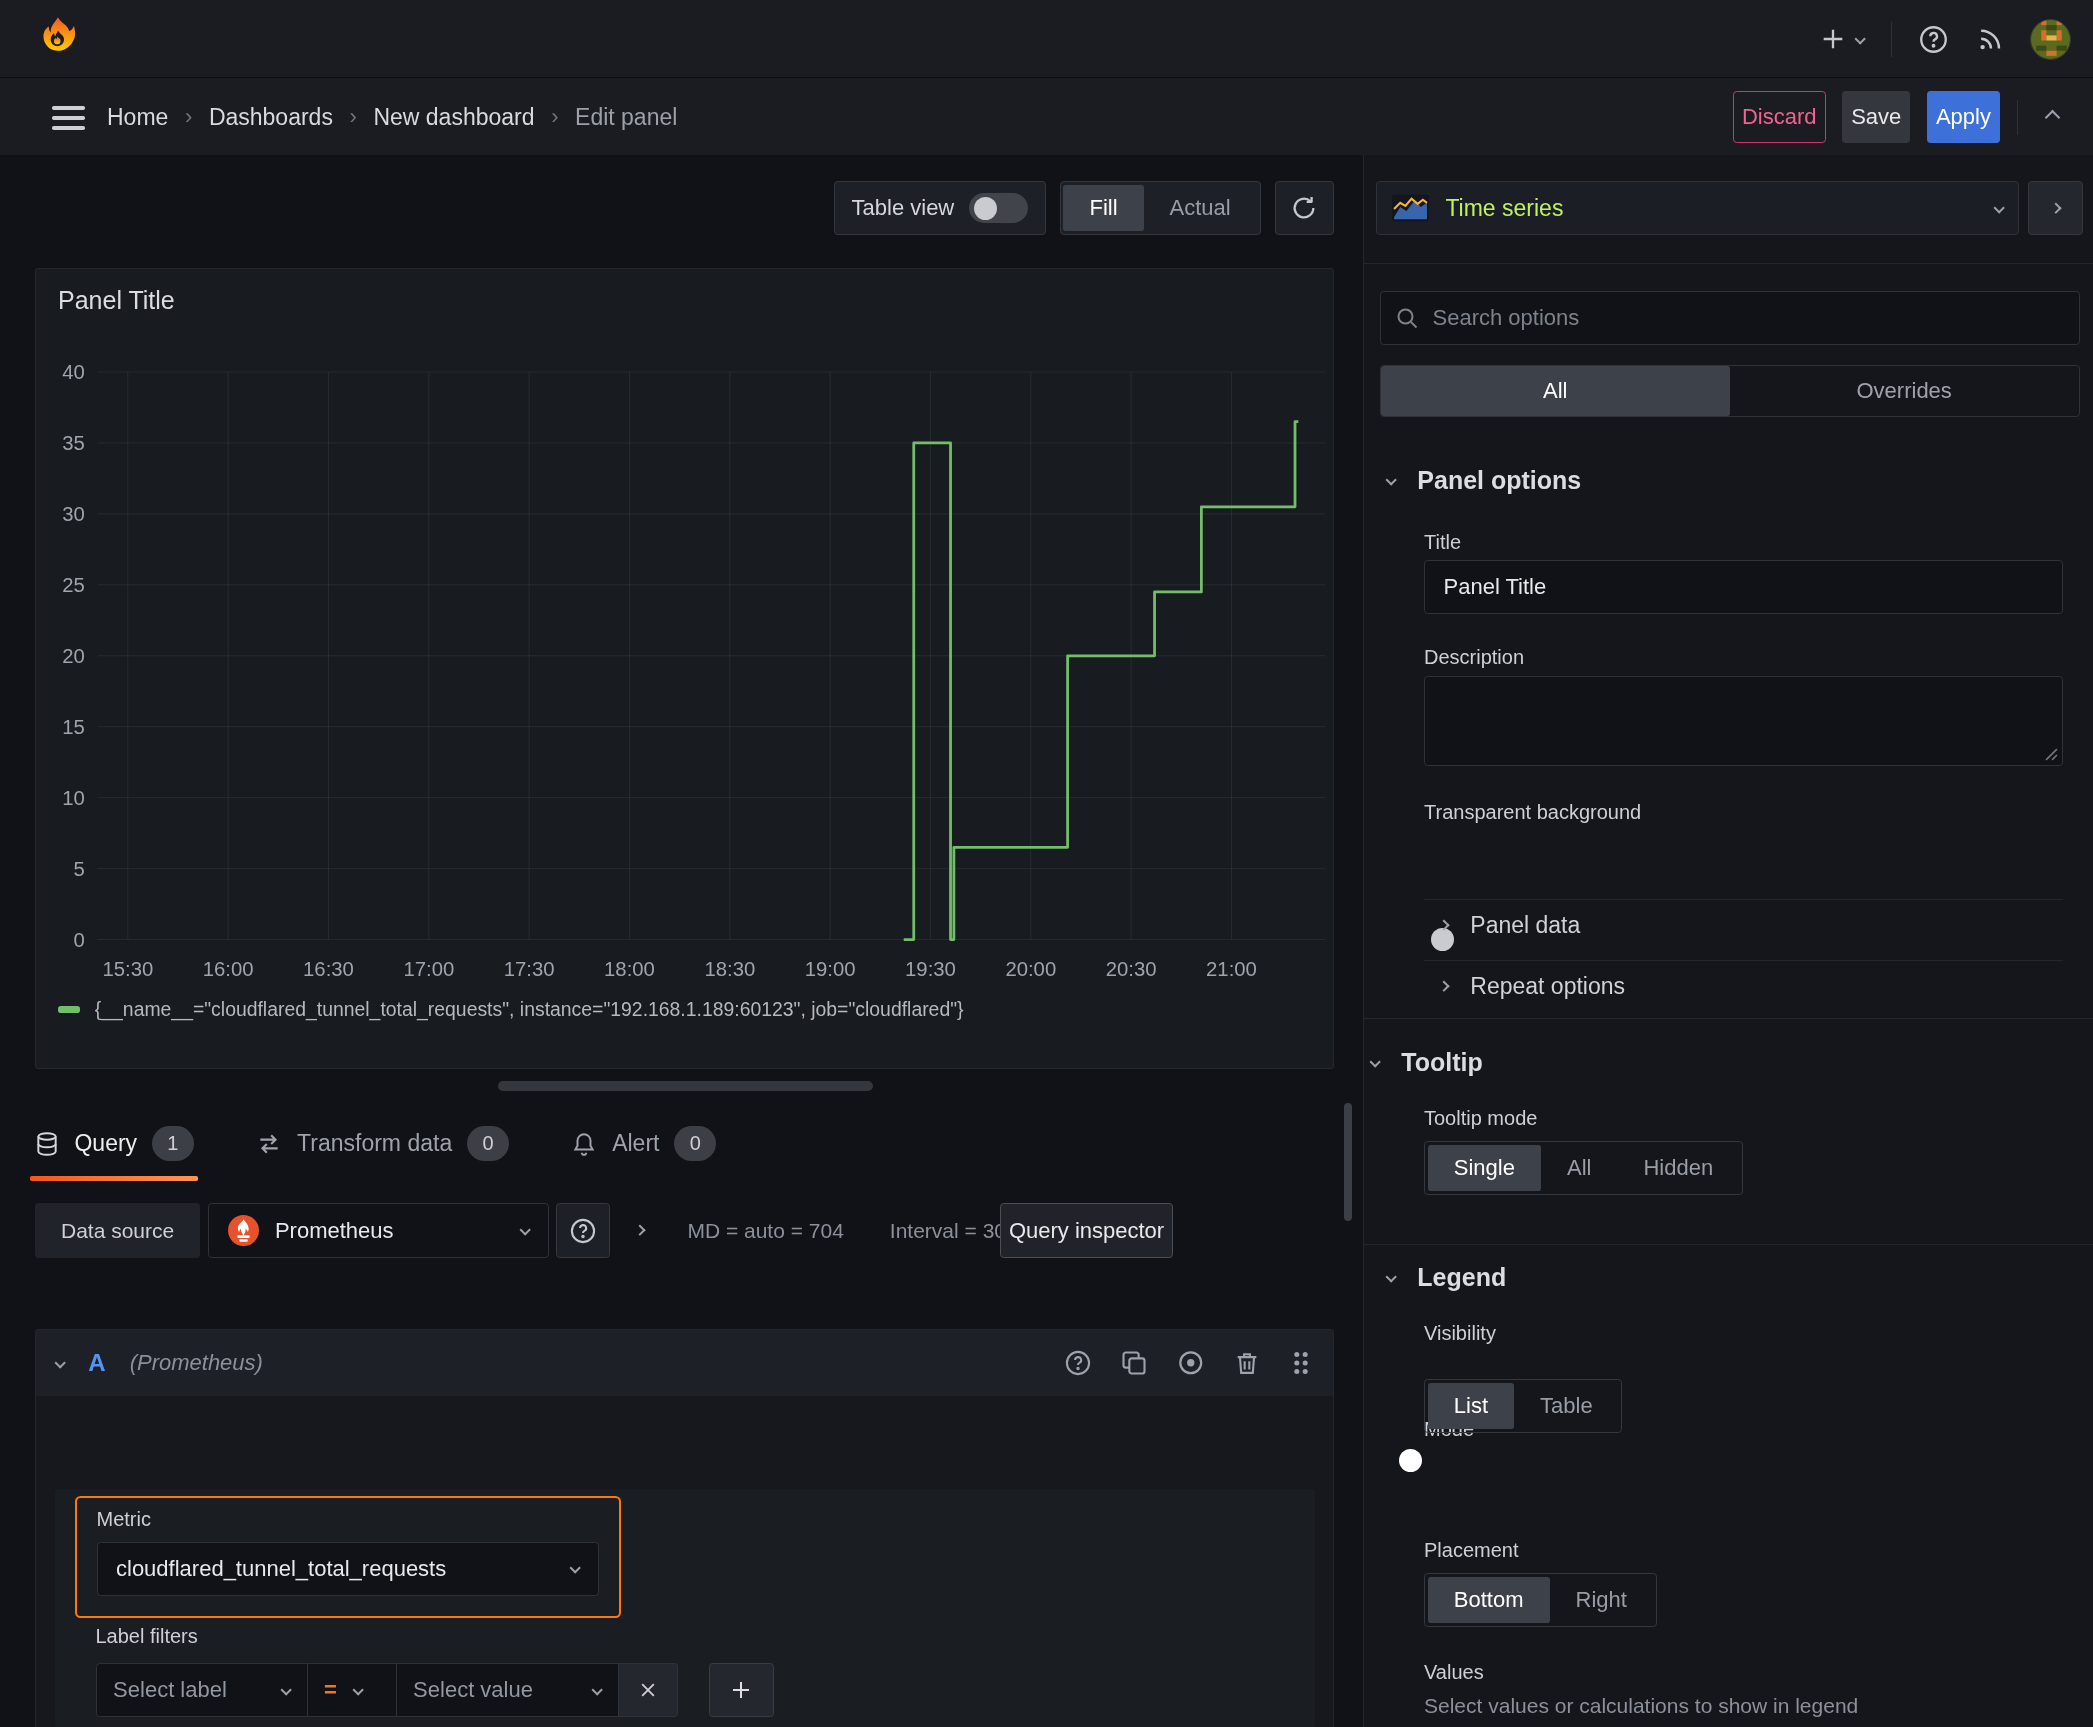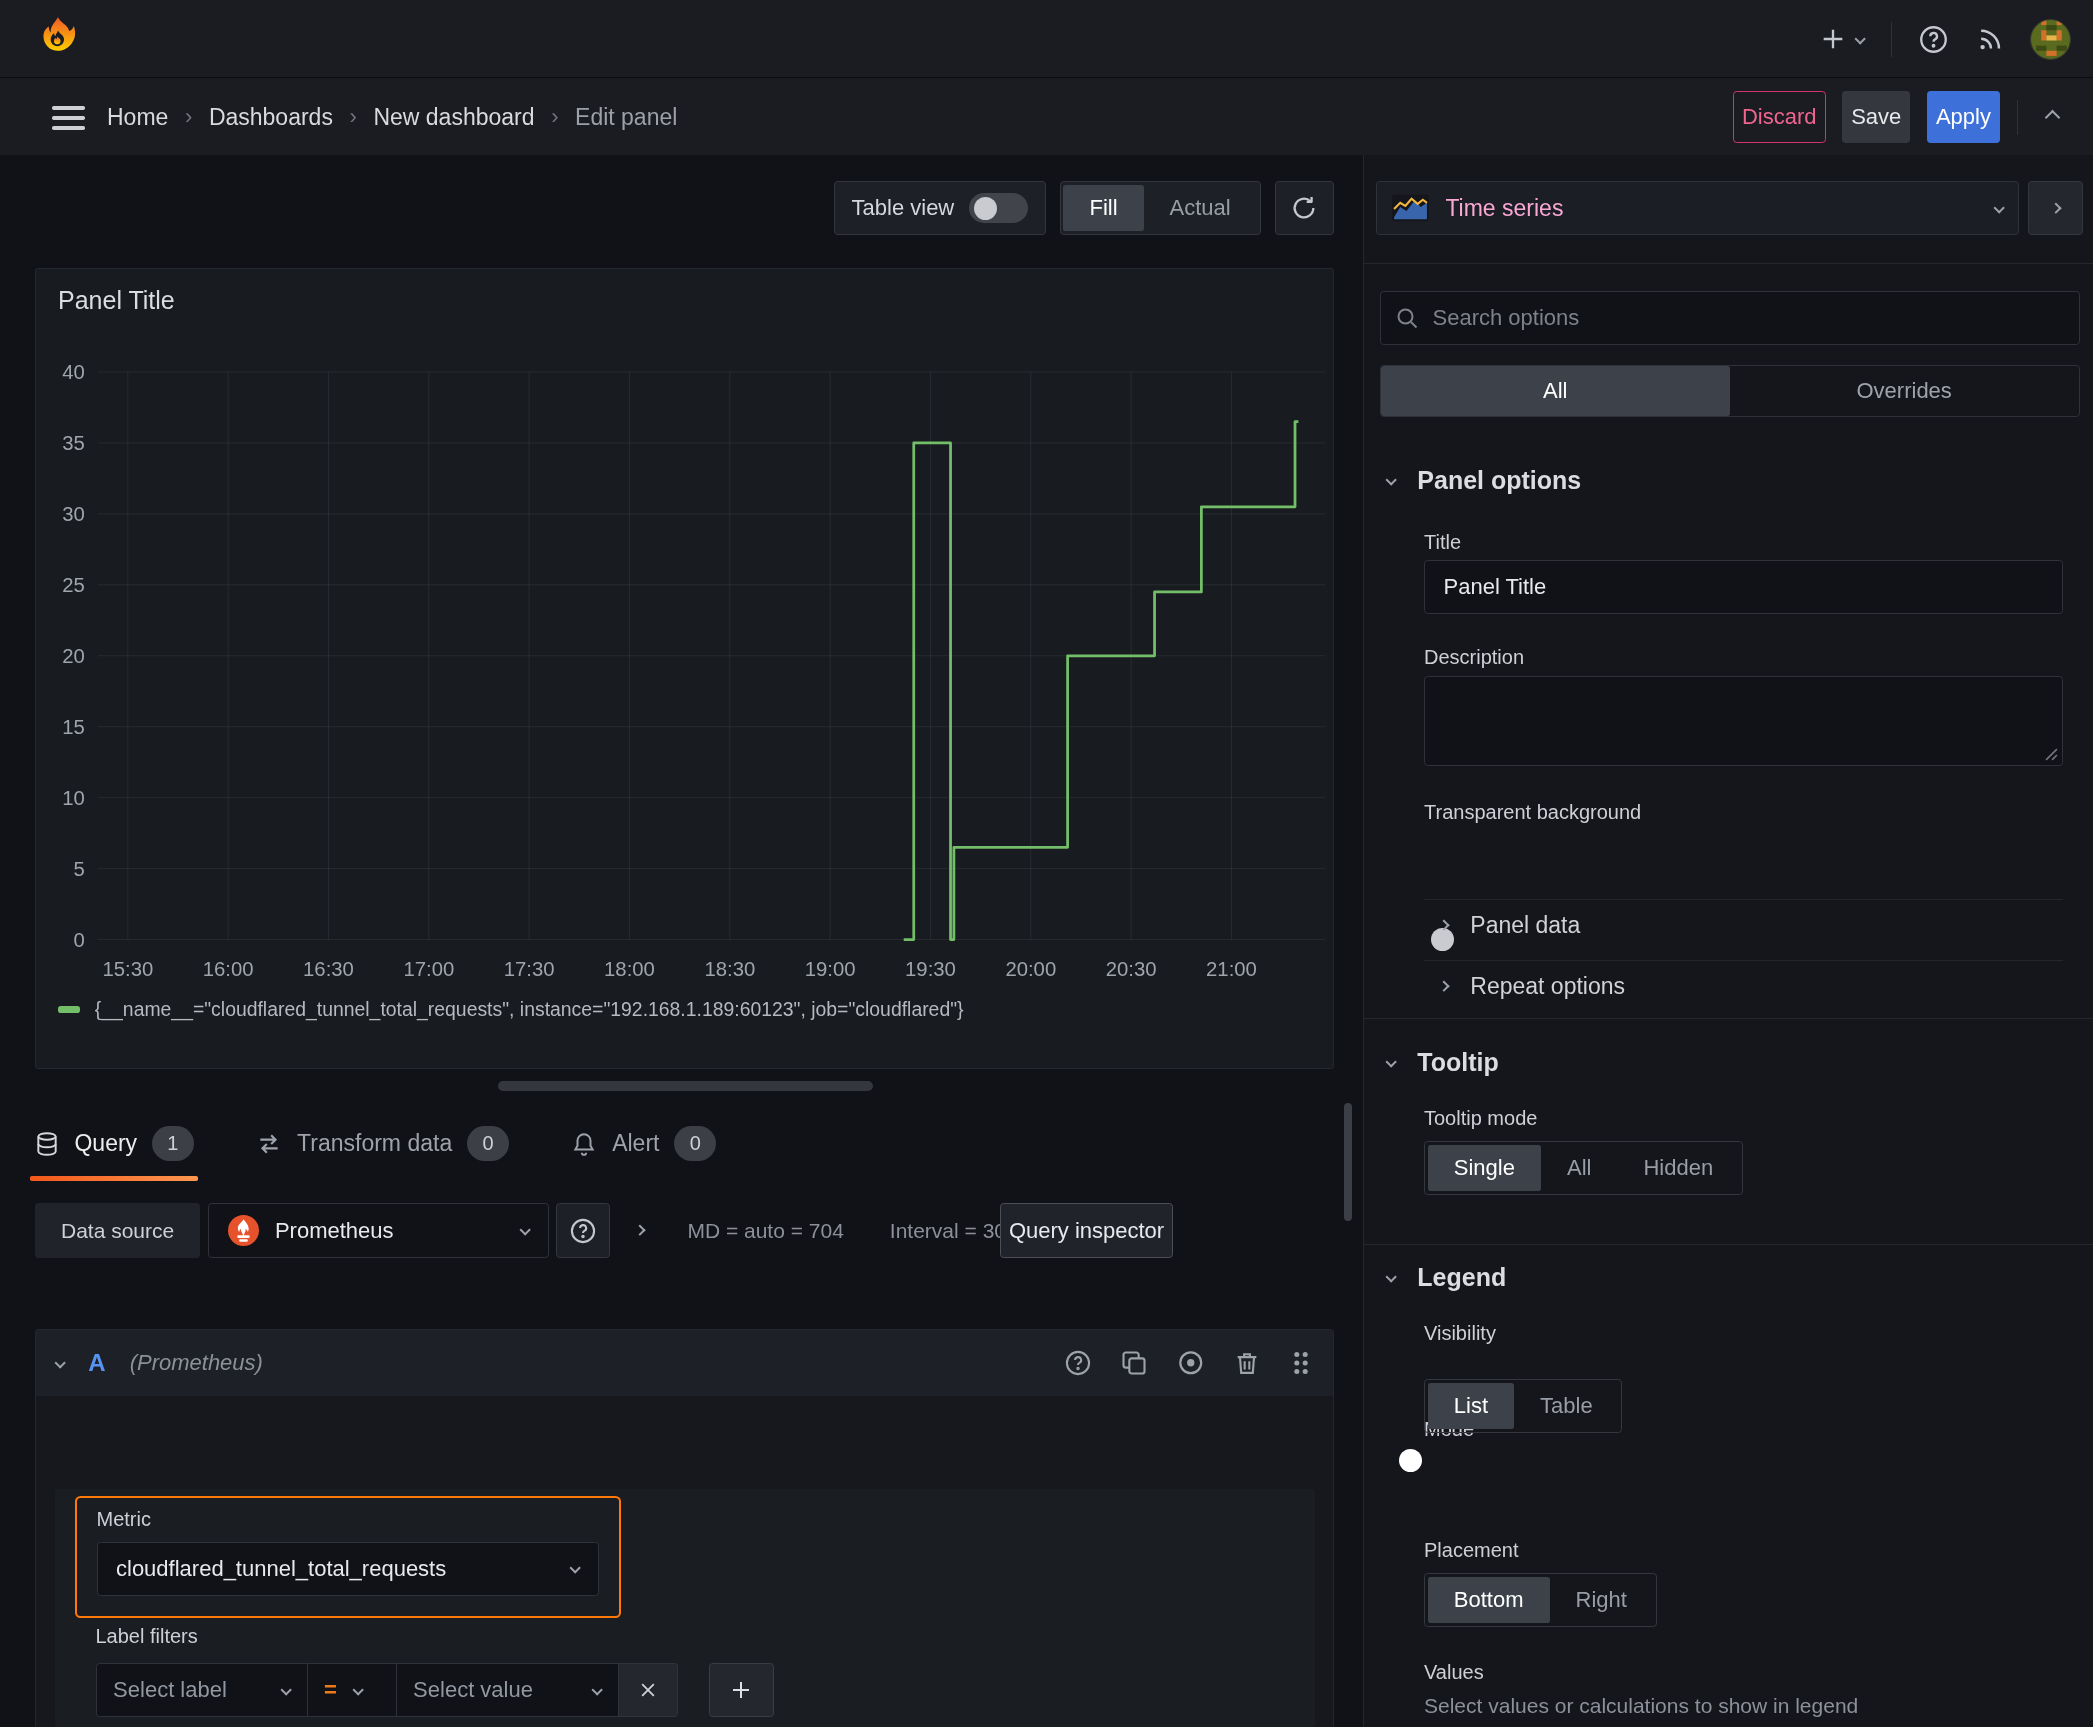--- a/index.html
+++ b/index.html
@@ -92,21 +92,21 @@
   .lf-row{margin-top:14.8px;display:flex;align-items:stretch;height:54px}
   .lf-seg{background:#111217;border:0.9px solid #2f3238;display:flex;align-items:center;gap:16.6px;padding:0 16.6px;font-size:22px;color:#9298a1;cursor:pointer}
   .lf-seg:first-child{border-radius:3.7px 0 0 3.7px}
   .lf-x{background:#24272d;border:0.9px solid #2f3238;border-left:none;border-radius:0 3.7px 3.7px 0;width:59px;display:flex;align-items:center;justify-content:center;color:#ced0d6;cursor:pointer}
   .addbtn{margin-left:31px;width:65px;background:#24272d;border:0.9px solid #3a3d44;border-radius:3.7px;display:flex;align-items:center;justify-content:center;color:#dfe0e3;cursor:pointer}
   .scrollthumb{left:1344px;top:948px;width:8.3px;height:118px;border-radius:4.6px;background:#3c3f46}
 
   
   .viz-row{left:12px;top:26px;display:flex;gap:9.2px}
   .viz-select{width:643px;height:54px;background:#1b1e24;border:0.9px solid #2f3238;border-radius:3.7px;display:flex;align-items:center;gap:16.6px;padding:0 14.8px;cursor:pointer}
-  .viz-name{font-size:23px;color:#f9a8d4;flex:1}
+  .viz-name{font-size:23px;color:#bef264;flex:1}
   .sq-btn{width:55px;height:54px;background:#24272d;border:0.9px solid #34373e;border-radius:3.7px;display:flex;align-items:center;justify-content:center;color:#c4c7cd;cursor:pointer}
   .pane-div{left:0;width:730px;height:0.9px;background:#25272d}
   .opt-search{left:15.7px;top:136px;width:700px;height:54px;background:#111217;border:0.9px solid #2f3238;border-radius:3.7px;display:flex;align-items:center;gap:13px;padding:0 14.8px}
   .opt-search input{flex:1;background:transparent;border:none;outline:none;color:#c9ccd2;font-size:22px}
   .opt-search input::placeholder{color:#7d828b}
   .ov-tabs{left:15.7px;top:210px;width:700px;height:52px;border:0.9px solid #2f3238;border-radius:3.7px;display:flex;overflow:hidden}
   .ov-tab{flex:1;display:flex;align-items:center;justify-content:center;font-size:22px;color:#9ea3ab;cursor:pointer}
   .ov-tab.sel{background:#3d4149;color:#fff;border-radius:2.8px}
   .sect-head{display:flex;align-items:center;gap:22px;cursor:pointer}
   .sect-head .txt{font-size:25px;font-weight:600;color:#dcdde2}
@@ -495,21 +495,21 @@
     </div>
     <div class="abs thin-div" style="left:60px;top:805px"></div>
     <div class="abs sect-head subrow" style="left:76px;top:818px">
       <span class="chev sm right"></span>
       <span class="txt">Repeat options</span>
     </div>
 
     <div class="abs pane-div" style="top:863px"></div>
 
     
-    <div class="abs sect-head" style="left:23px;top:893px">
+    <div class="abs sect-head" style="left:7px;top:893px">
       <span class="chev sm down"></span>
       <span class="txt">Tooltip</span>
     </div>
     <div class="abs fieldlabel" style="left:60px;top:952px">Tooltip mode</div>
     <div class="abs seg" style="left:60px;top:986px;background:transparent">
       <span class="opt sel">Single</span>
       <span class="opt">All</span>
       <span class="opt">Hidden</span>
     </div>
 

